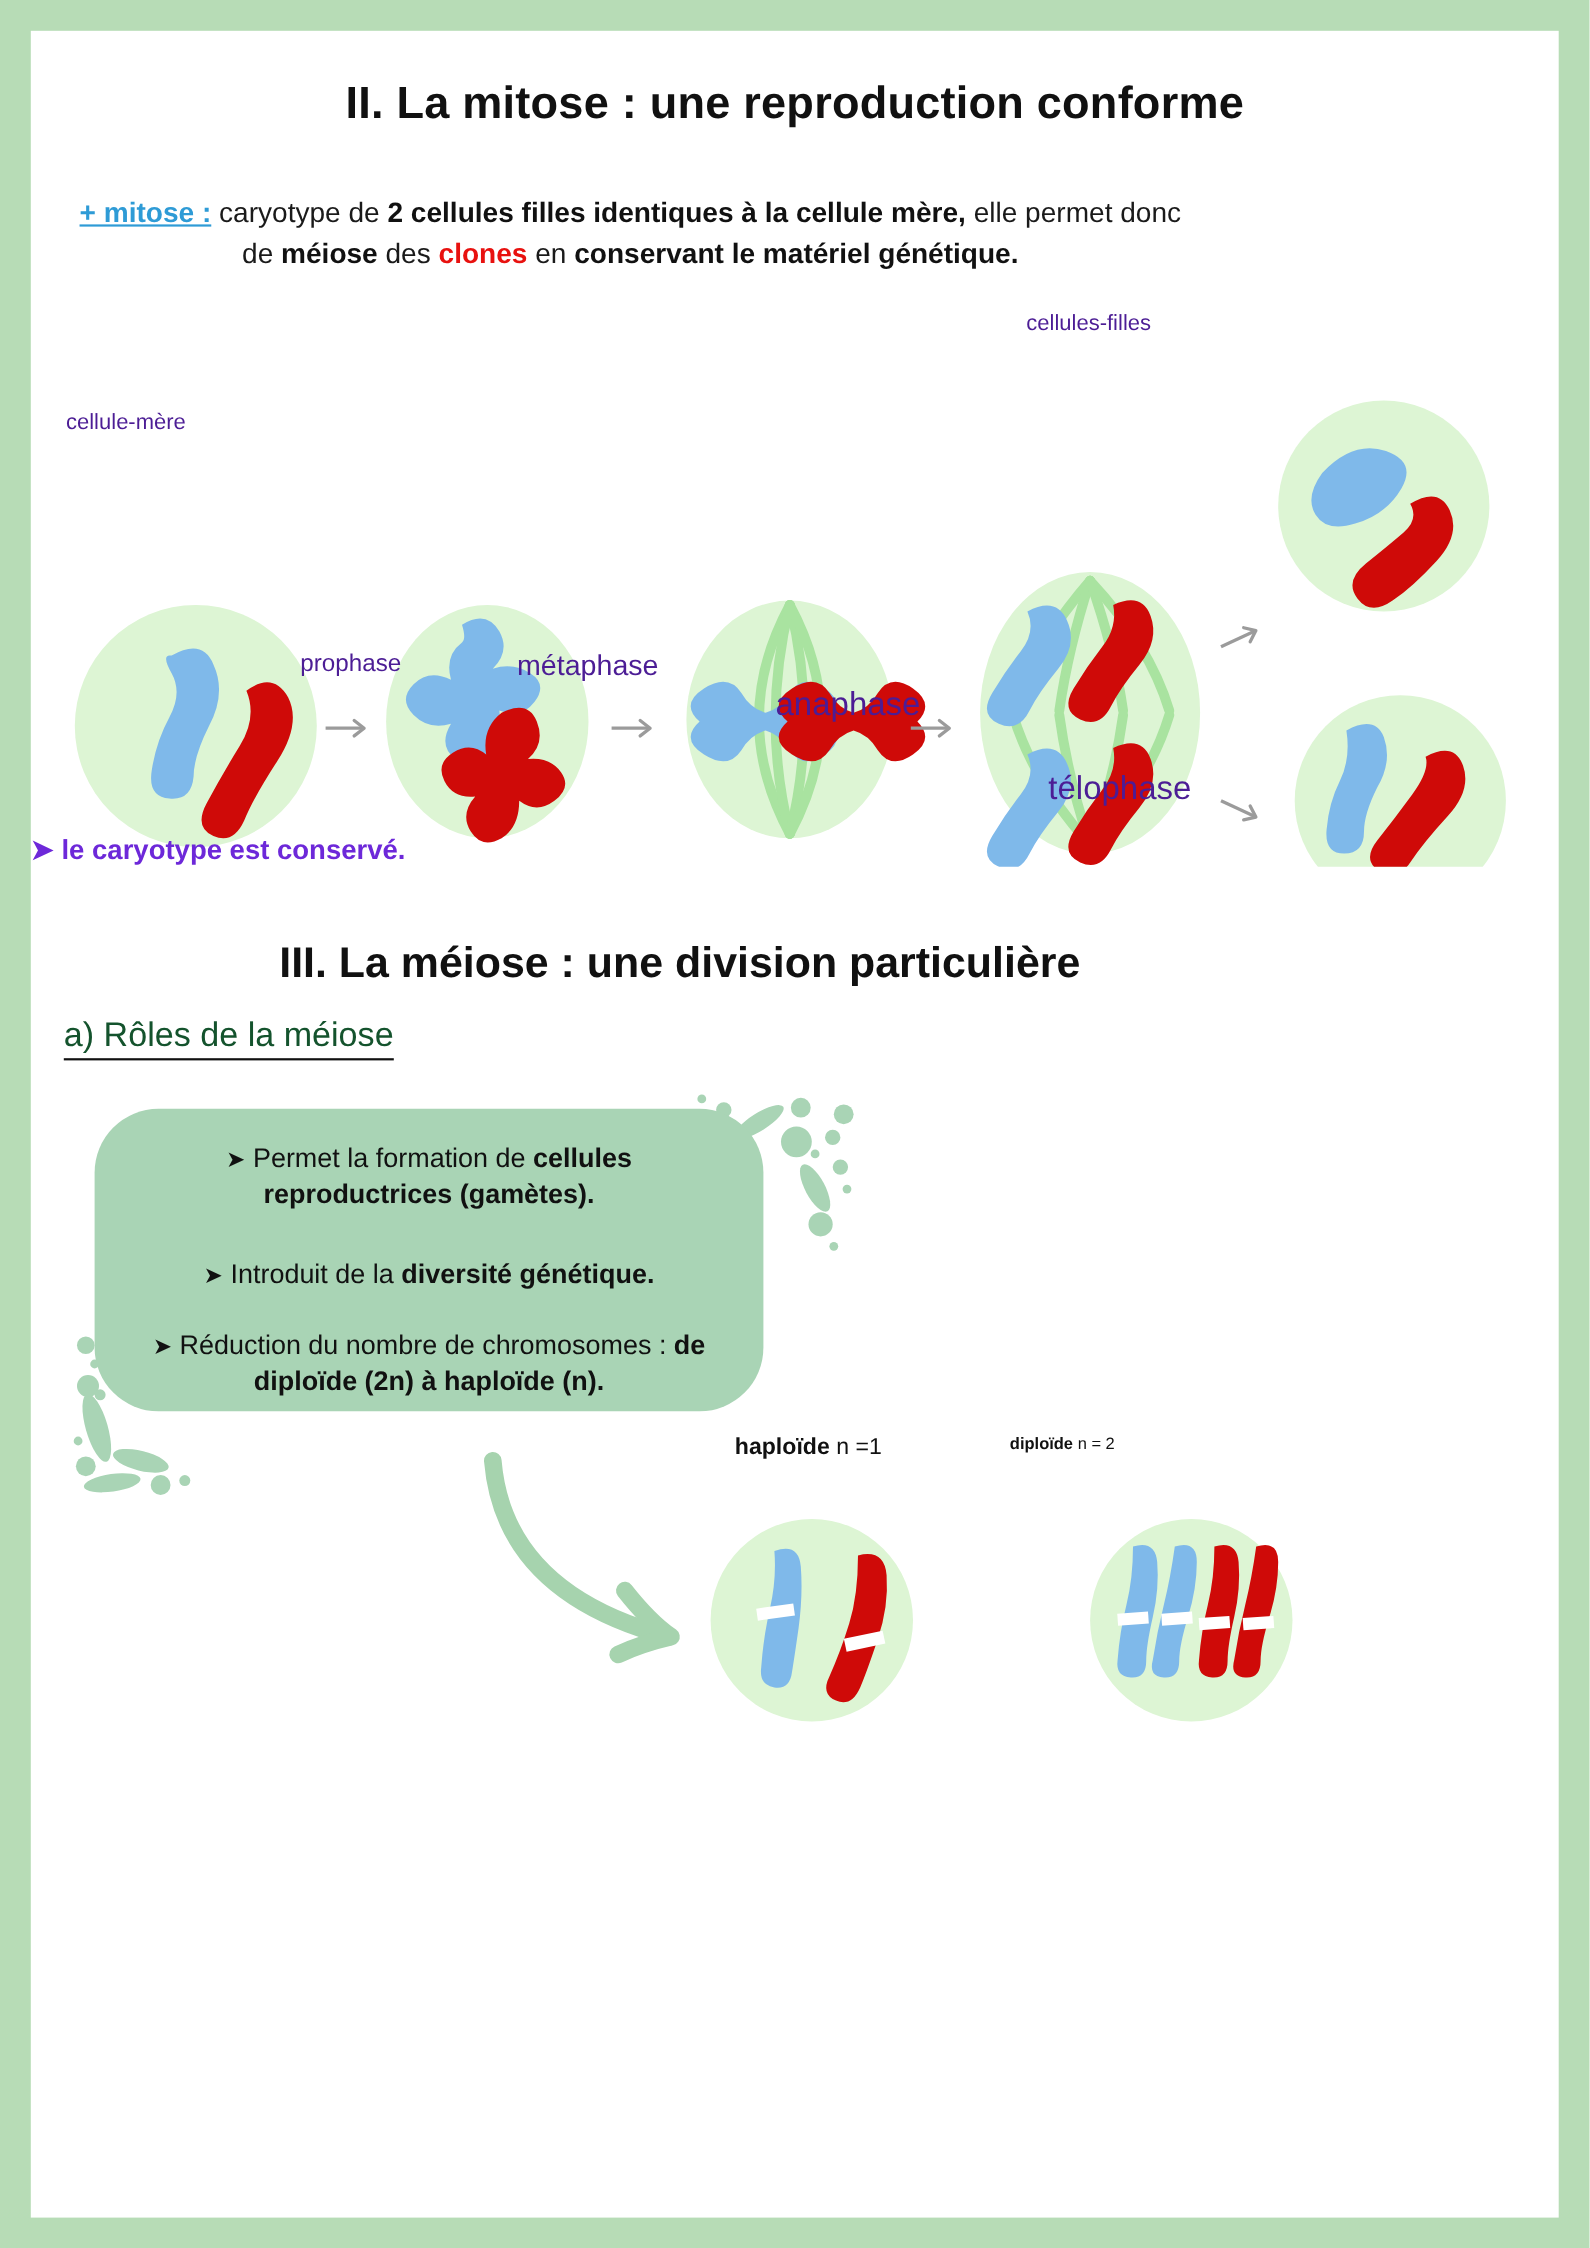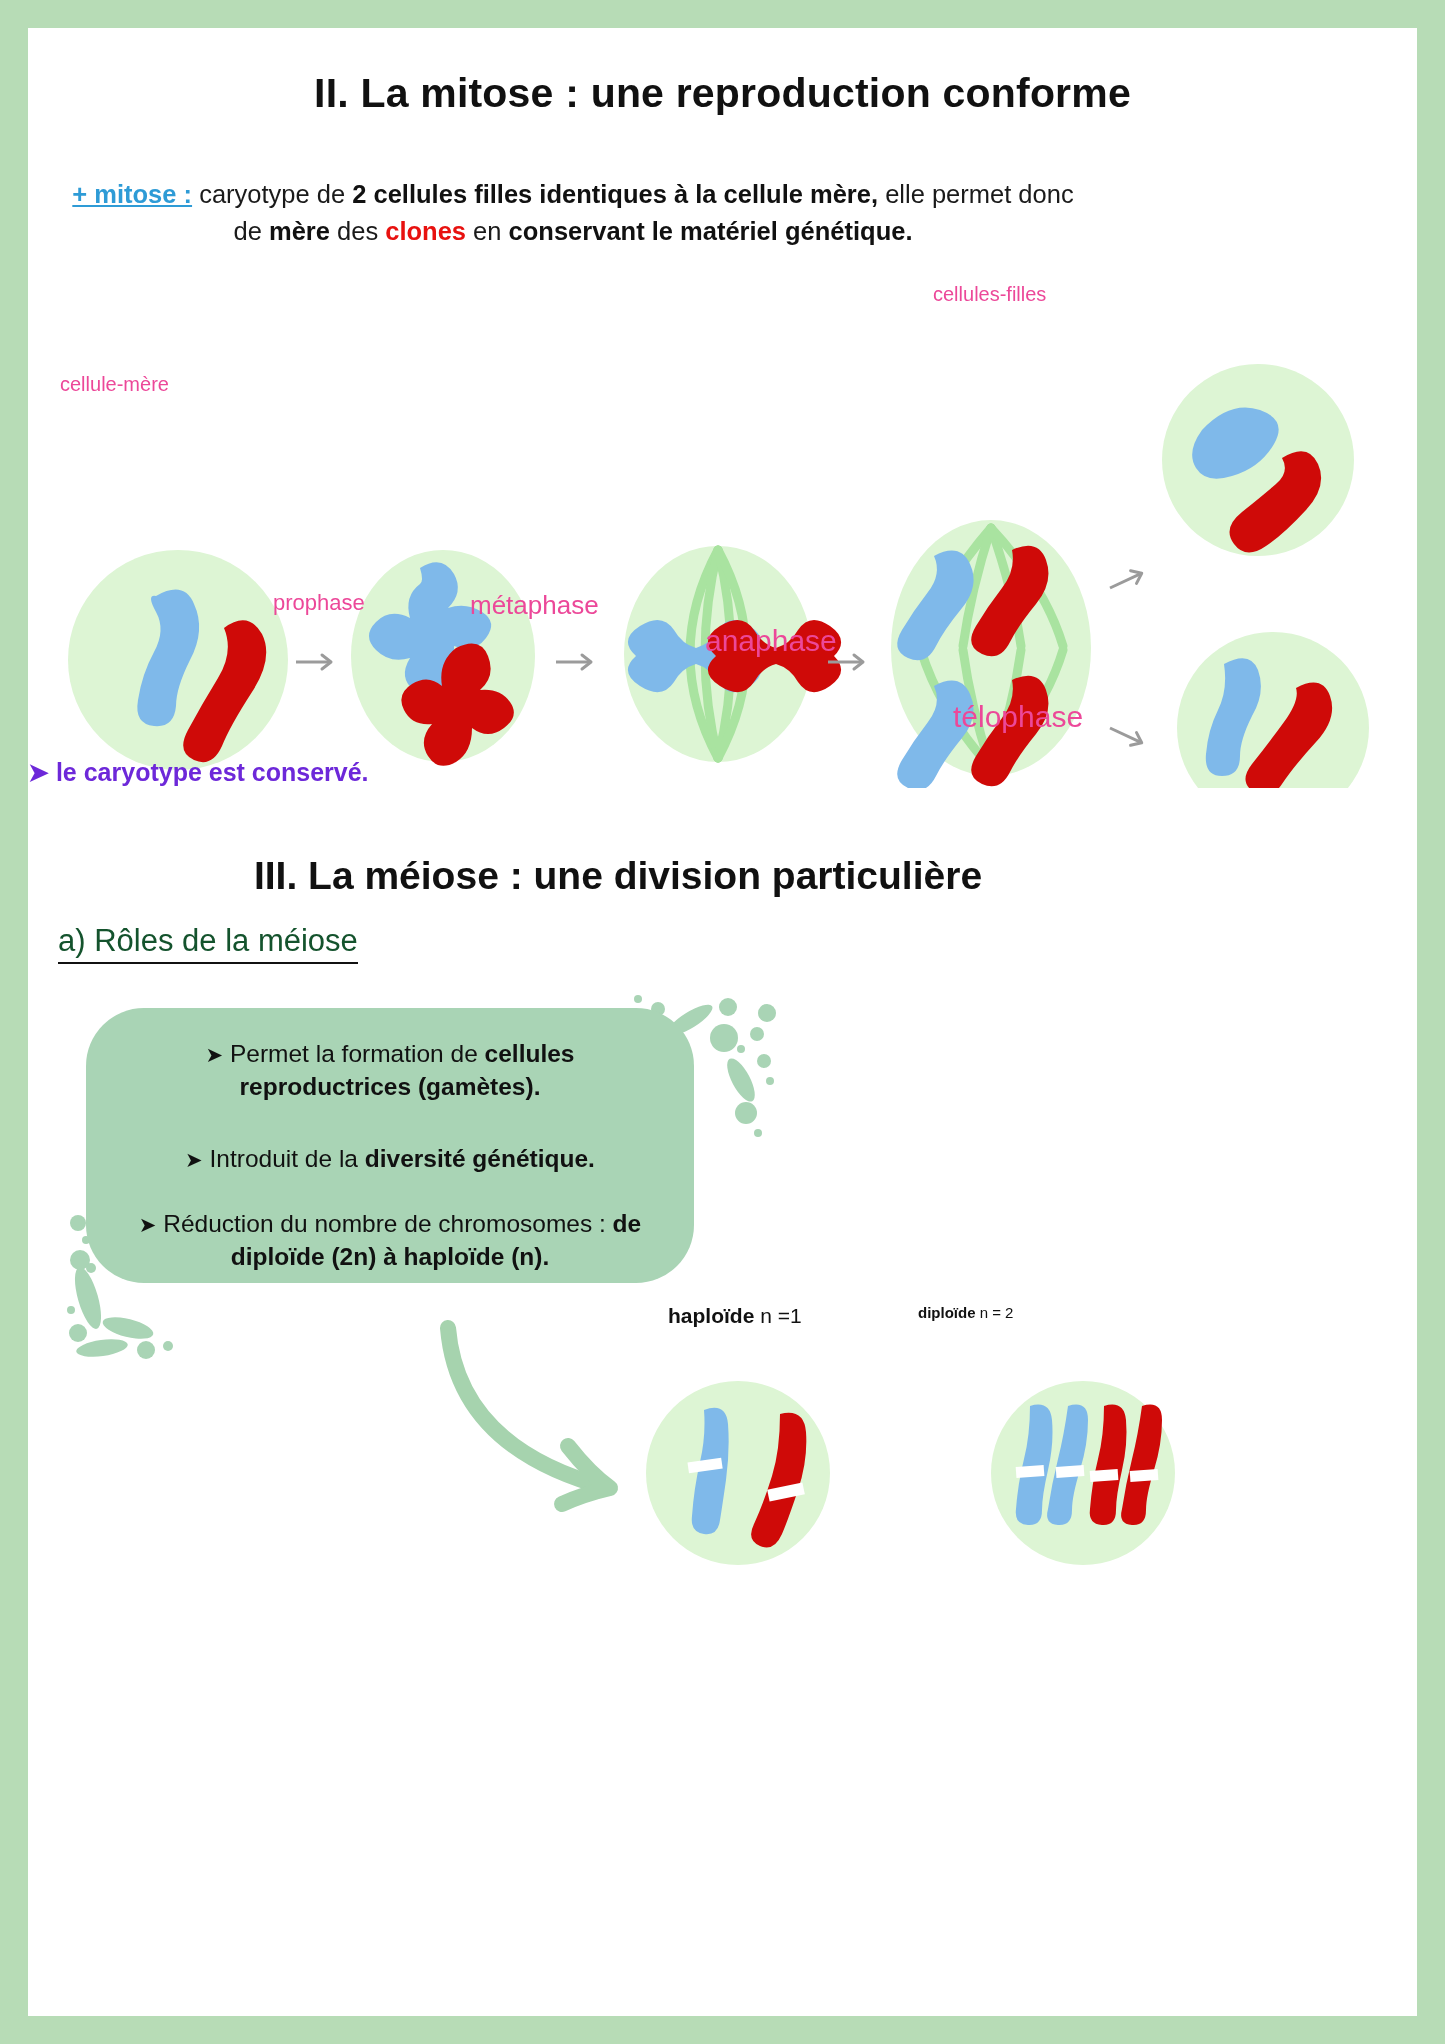--- a/index.html
+++ b/index.html
@@ -45,21 +45,21 @@
   }
   .sub-a{
     position:absolute;left:30px;top:895px;
     font-size:31px;color:#14532d;
     border-bottom:2.5px solid #111;
     padding-bottom:3px;
     display:inline-block;
   }
 
   
-  .dlabel{position:absolute;color:#ec4899;font-weight:400;}
+  .dlabel{position:absolute;color:#4c1d95;font-weight:400;}
   .lbl-mere{left:32px;top:345px;font-size:20px;}
   .lbl-filles{left:905px;top:255px;font-size:20px;}
   .lbl-pro{left:245px;top:562px;font-size:22px;}
   .lbl-meta{left:442px;top:562px;font-size:26px;}
   .lbl-ana{left:677px;top:596px;font-size:30px;}
   .lbl-telo{left:925px;top:672px;font-size:30px;}
 
   .bulletline{white-space:nowrap;}
 
   
@@ -90,21 +90,21 @@
   .layer{position:absolute;left:0;top:0;}
 </style>
 </head>
 <body>
 
 <div class="page">
 
   <div class="h-main">II. La mitose : une reproduction conforme</div>
 
   <div class="intro">
-    <span class="lead">+ mitose :</span><span> caryotype de </span><b>2 cellules filles identiques à la cellule mère,</b><span> elle permet donc de </span><b>mère</b><span> des </span><span class="red">clones</span><span> en </span><b>conservant le matériel génétique.</b>
+    <span class="lead">+ mitose :</span><span> caryotype de </span><b>2 cellules filles identiques à la cellule mère,</b><span> elle permet donc de </span><b>méiose</b><span> des </span><span class="red">clones</span><span> en </span><b>conservant le matériel génétique.</b>
   </div>
 
   <svg class="layer" width="1389" height="760" viewBox="0 0 1389 760" style="top:0;">
     <defs>
       <g id="arrowGray">
         <path d="M0 0 L34 0" stroke="#9b9b9b" stroke-width="3" fill="none"></path>
         <path d="M26 -7 L35 0 L26 7" stroke="#9b9b9b" stroke-width="3" fill="none" stroke-linecap="round" stroke-linejoin="round"></path>
       </g>
     </defs>
 

